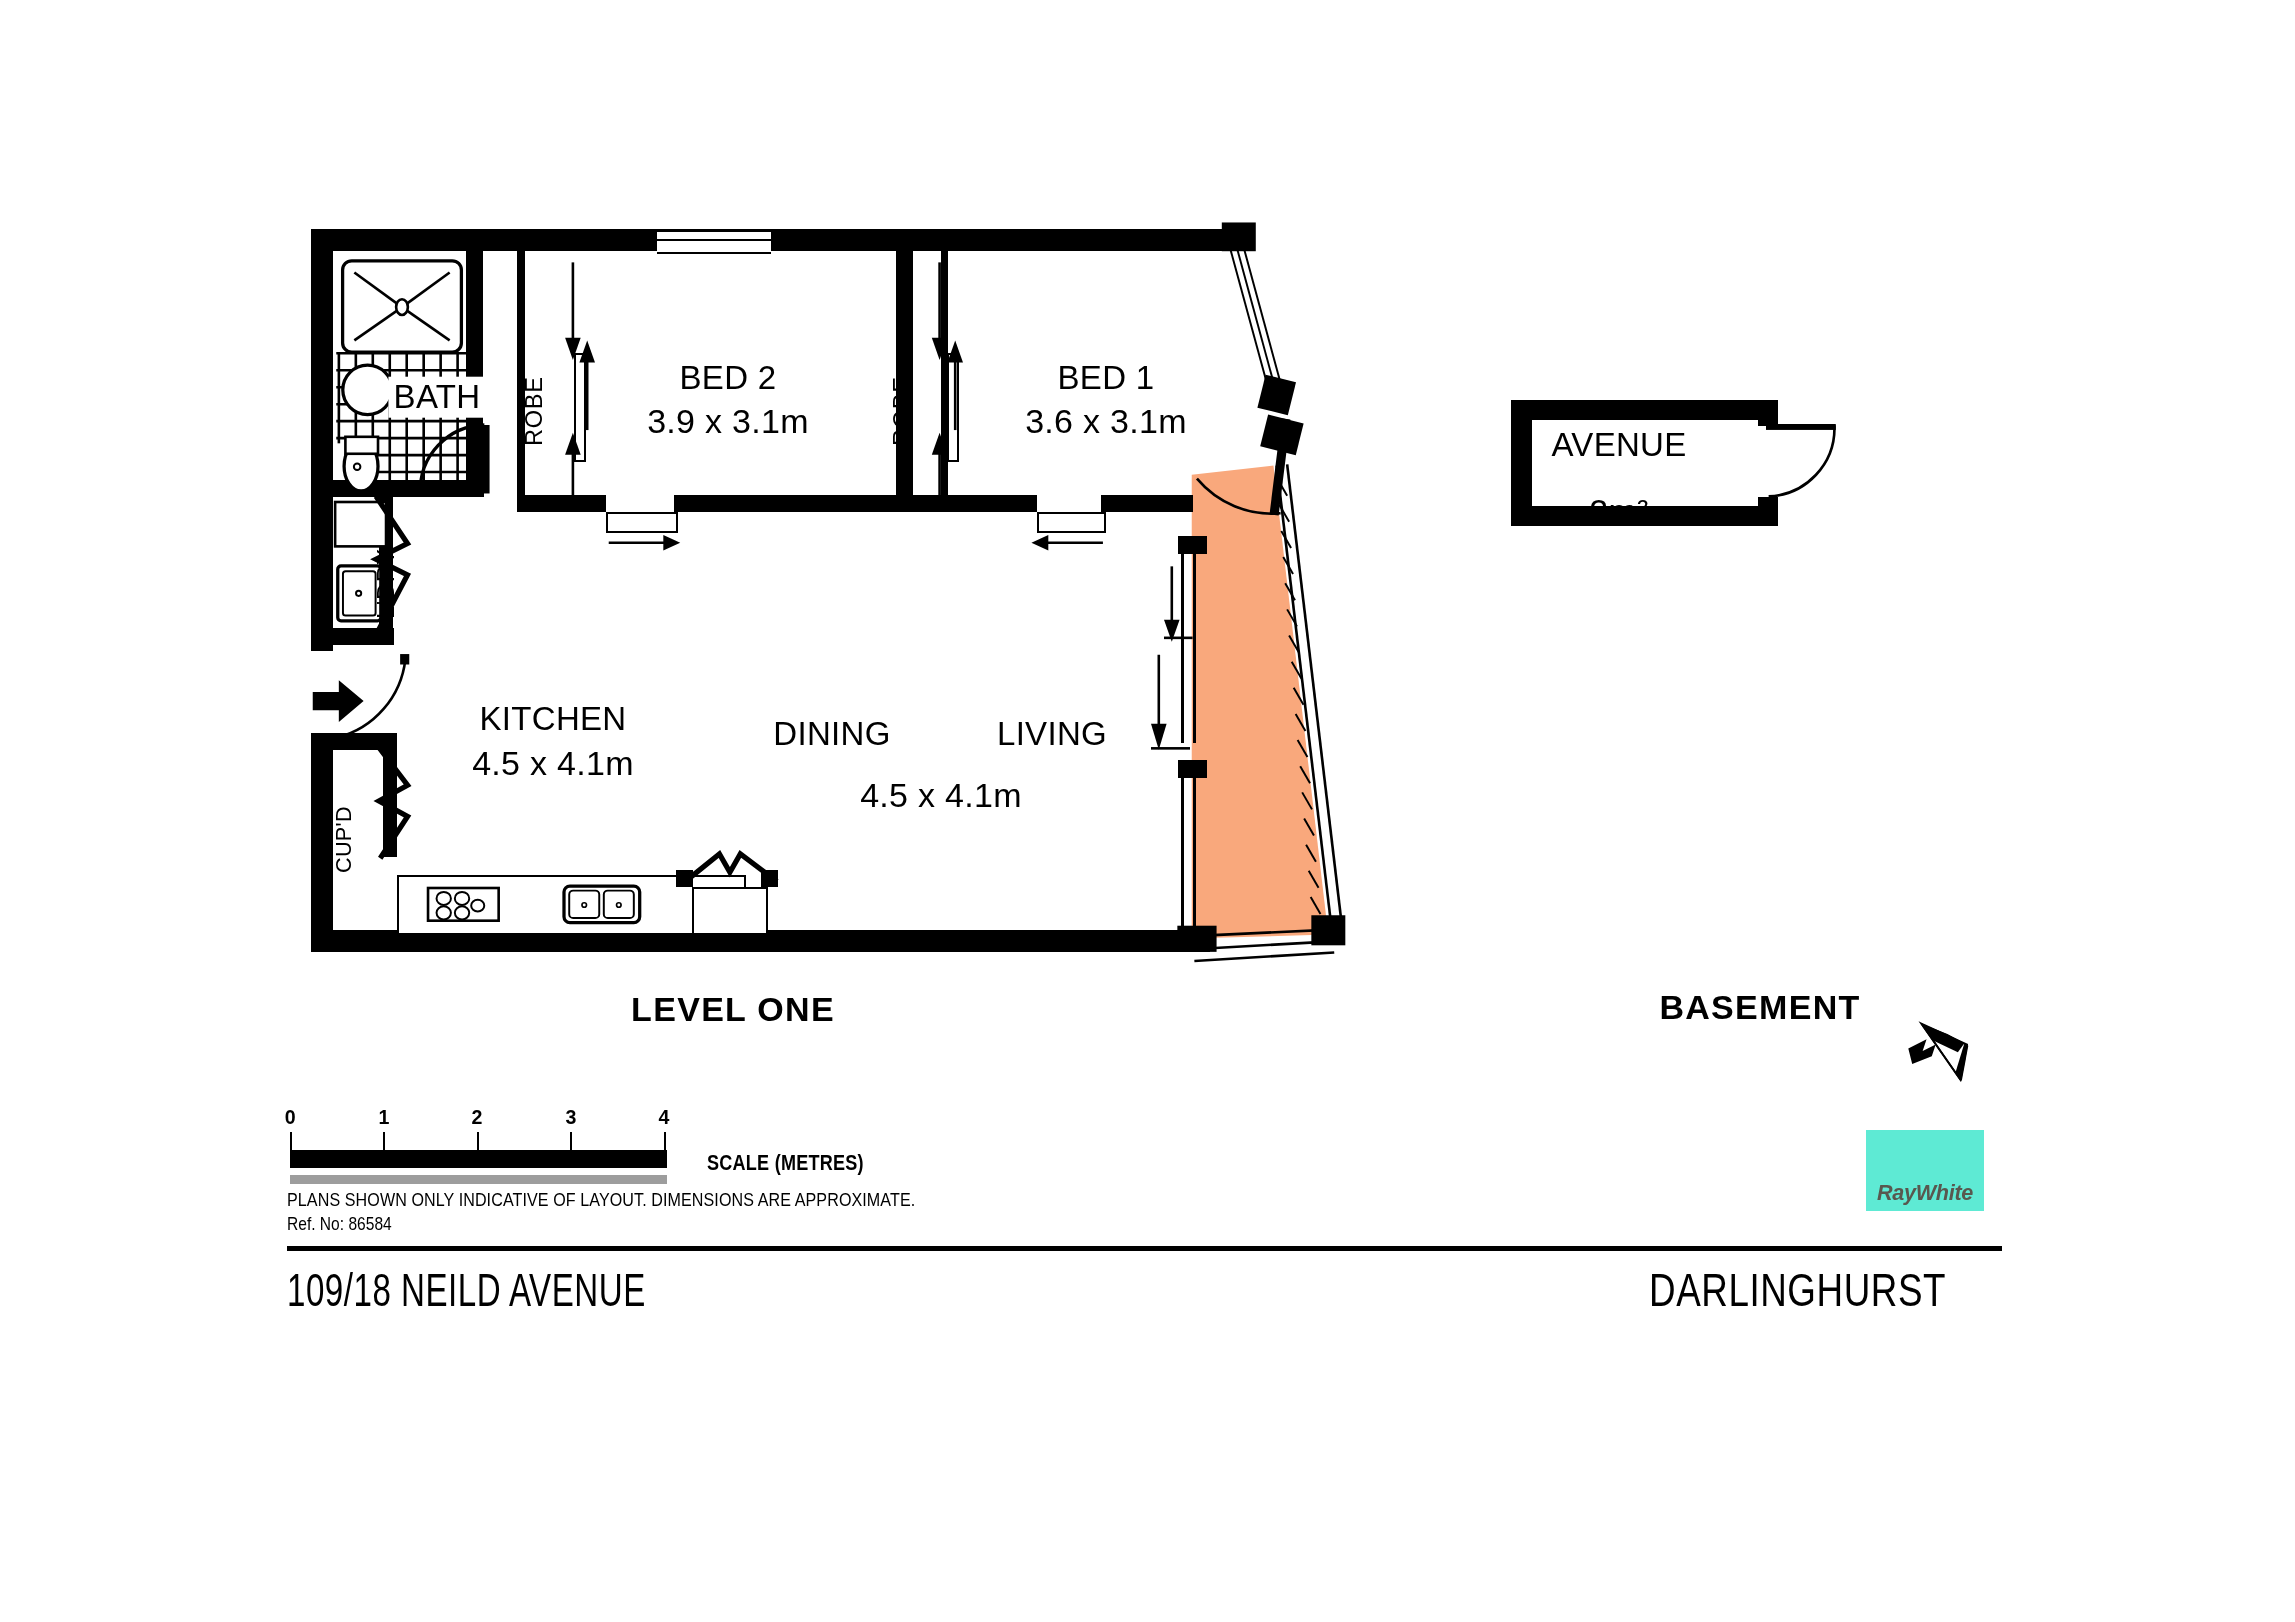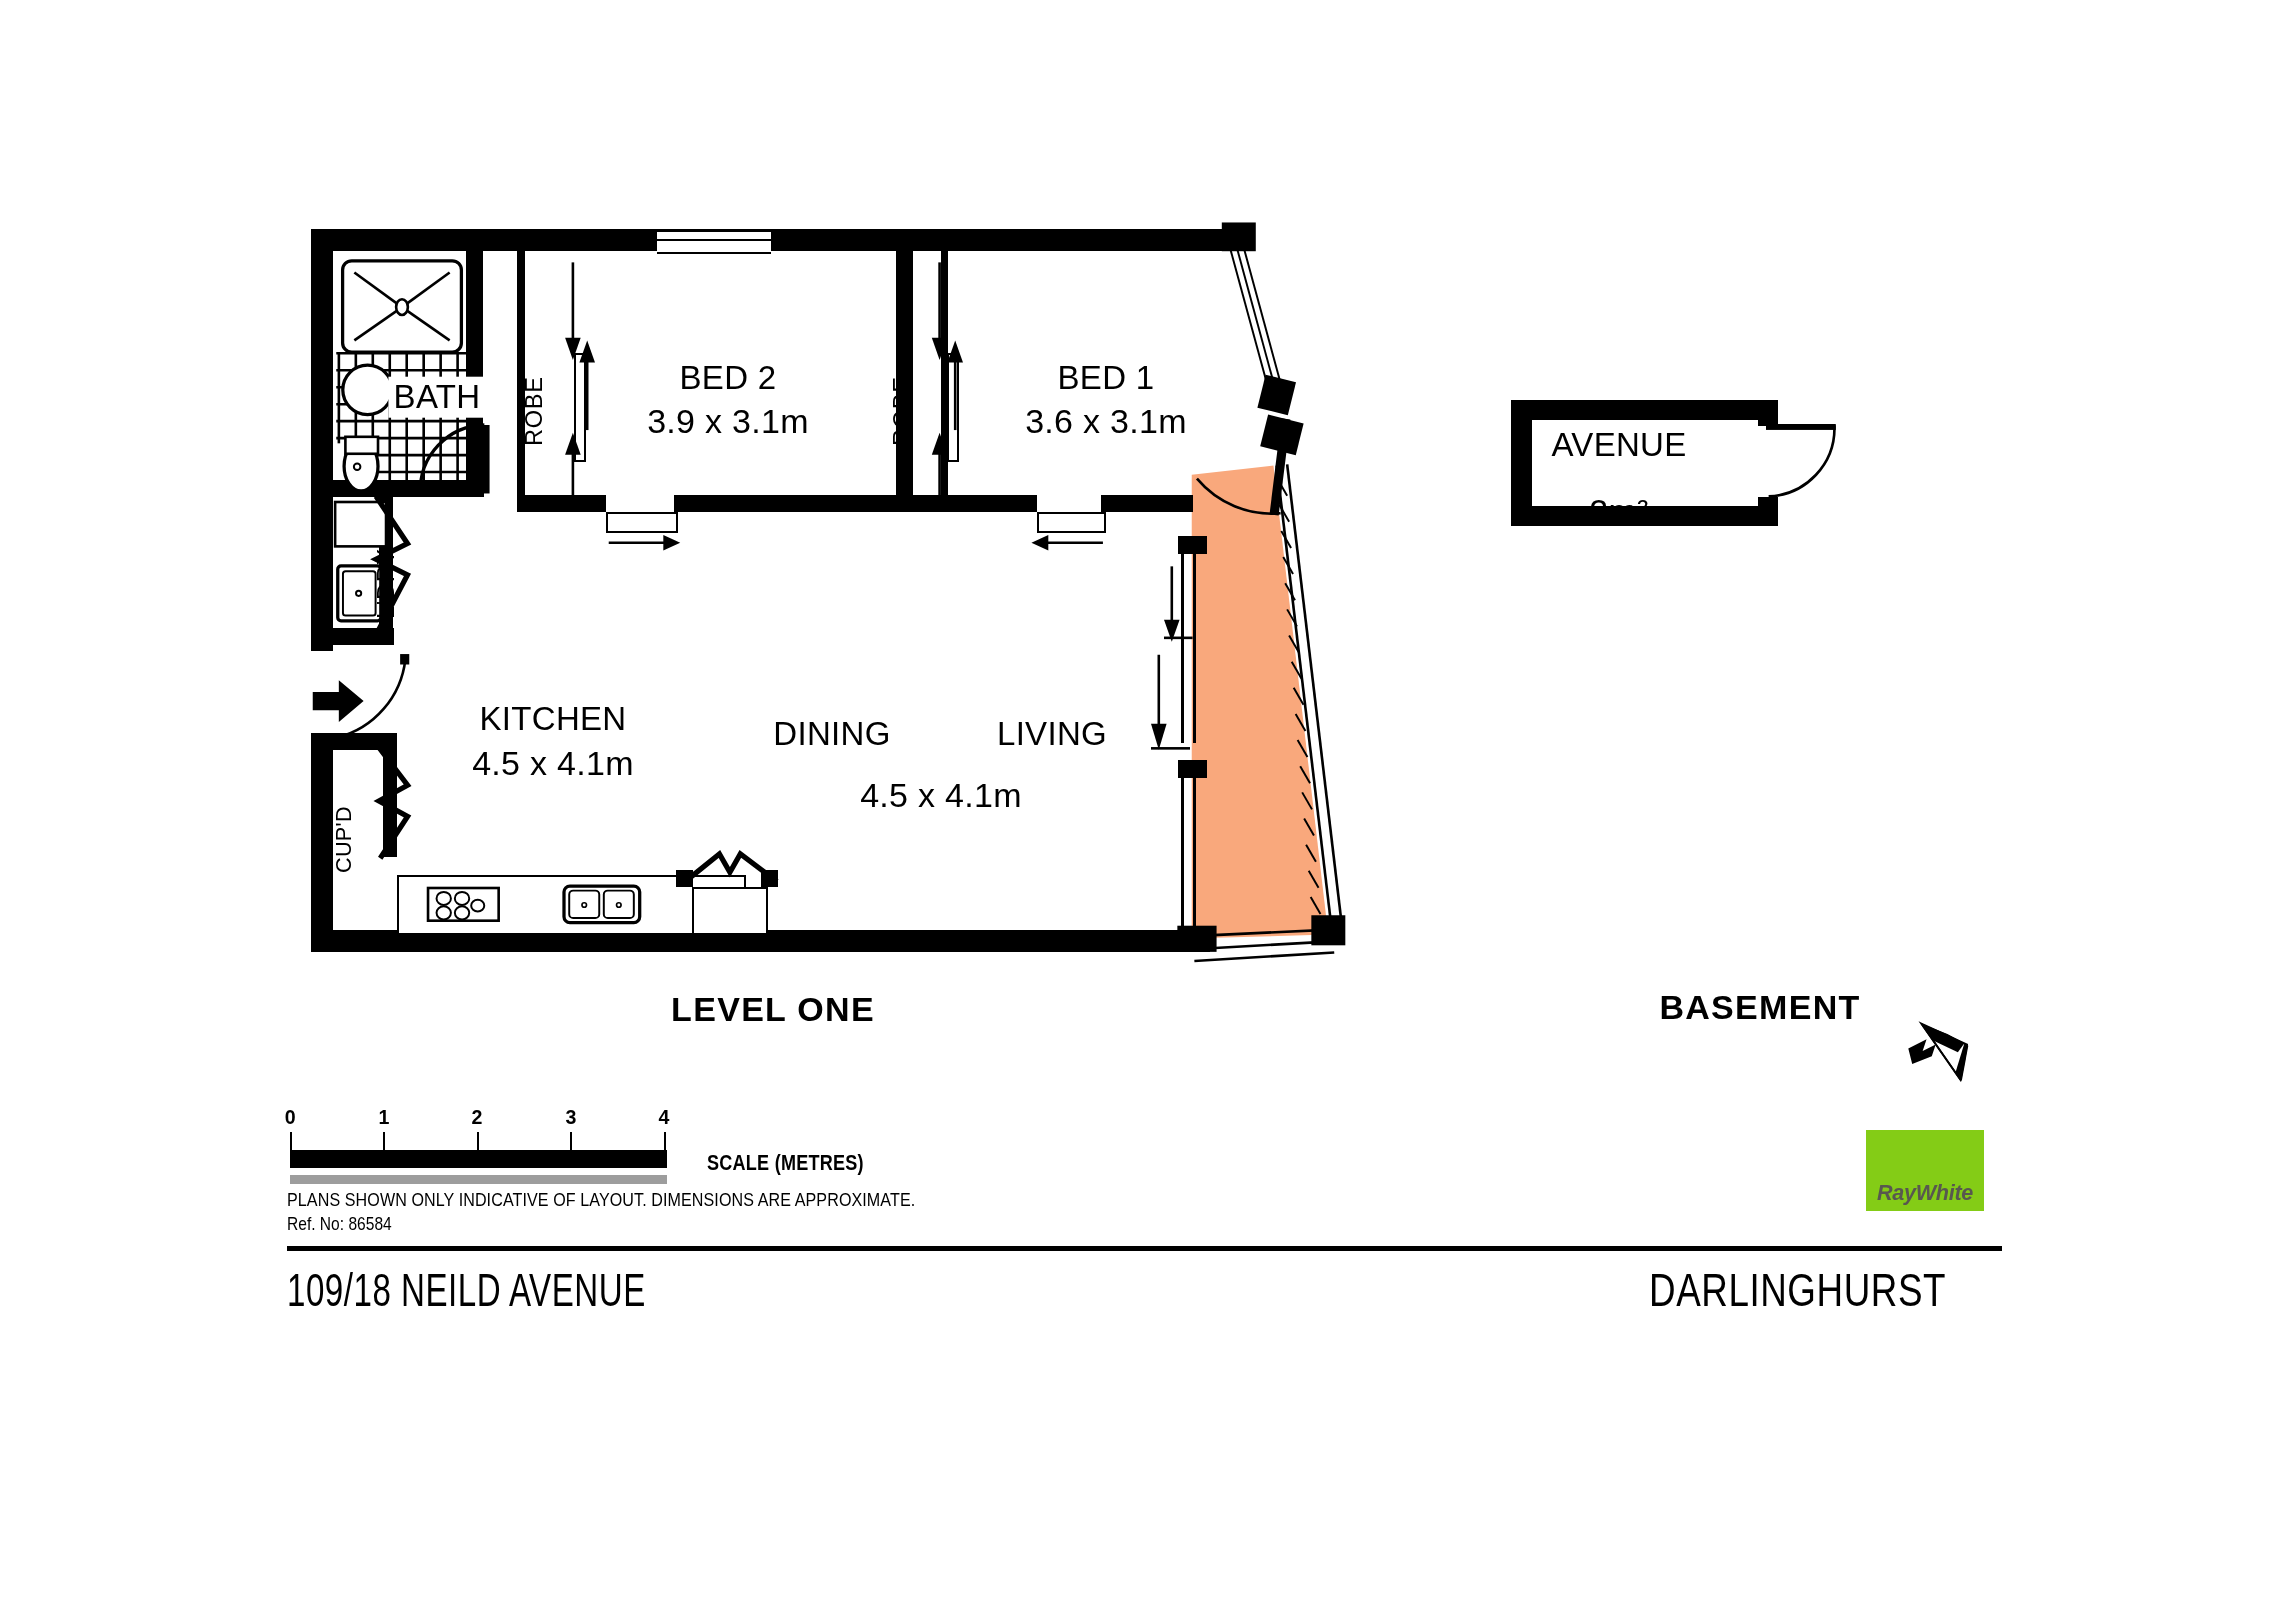--- a/index.html
+++ b/index.html
@@ -42,21 +42,21 @@
          transform:scaleX(.88);transform-origin:left center;}
 
   
   .frule{position:absolute;background:#000;height:4.6px;}
   .addr{position:absolute;font-size:46px;font-weight:400;letter-spacing:0.7px;
         font-family:"Liberation Sans",sans-serif;transform:scaleX(.72);transform-origin:left center;}
   .suburb{position:absolute;font-size:46px;font-weight:400;letter-spacing:0.7px;
           font-family:"Liberation Sans",sans-serif;transform:scaleX(.80);transform-origin:left center;}
 
   
-  #logo{position:absolute;background:#84cc16;display:flex;align-items:flex-end;justify-content:center;}
+  #logo{position:absolute;background:#5eead4;display:flex;align-items:flex-end;justify-content:center;}
   #logo .lt{font-family:"Liberation Sans",sans-serif;font-weight:700;font-style:italic;
             font-size:21.6px;color:#58584f;margin-bottom:5.2px;letter-spacing:-0.3px;}
 
   
   #openstorage{position:absolute;background:#d8d8d8;border:2px solid #000;
                display:flex;align-items:center;justify-content:center;}
   #openstorage span{font-size:30px;font-weight:700;letter-spacing:0.3px;}
 
   svg{display:block;overflow:visible;}
 </style>
@@ -286,21 +286,21 @@
     <circle cx="84" cy="29" r="3.5" fill="#fff" stroke="#000" stroke-width="2.5"></circle>
   </svg>
 
   <div class="wall" style="left:676px;top:870px;width:17px;height:17px;"></div>
   <div class="wall" style="left:761px;top:870px;width:17px;height:17px;"></div>
   <div class="abs" style="left:692px;top:887px;width:72px;height:44px;background:#fff;border:2px solid #000;"></div>
   <svg class="abs" style="left:680px;top:850px;width:105px;height:34px;" viewBox="0 0 160 52" width="105" height="34">
     <polyline points="8,48 60,6 76,34 92,6 148,48" fill="none" stroke="#000" stroke-width="8"></polyline>
   </svg>
 
-  <div class="lbl center floorcap" style="left:773px;top:1009px;">LEVEL ONE</div>
+  <div class="lbl center floorcap" style="left:733px;top:1009px;">LEVEL ONE</div>
 
   <div class="wall" style="left:1511px;top:400px;width:266px;height:19.6px;"></div>
   <div class="wall" style="left:1511px;top:400px;width:21px;height:126px;"></div>
   <div class="wall" style="left:1511px;top:506px;width:266px;height:19.6px;"></div>
   <div class="wall" style="left:1758px;top:400px;width:19.6px;height:26px;"></div>
   <div class="wall" style="left:1758px;top:497px;width:19.6px;height:29px;"></div>
   <svg class="abs" style="left:1766px;top:424px;width:79px;height:79px;" viewBox="0 0 120 120" width="79" height="79">
     <path d="M 0 4 L 104 4 A 104 104 0 0 1 4 110" fill="none" stroke="#000" stroke-width="4"></path>
     <rect x="0" y="0" width="106" height="9" fill="#000"></rect>
   </svg>

